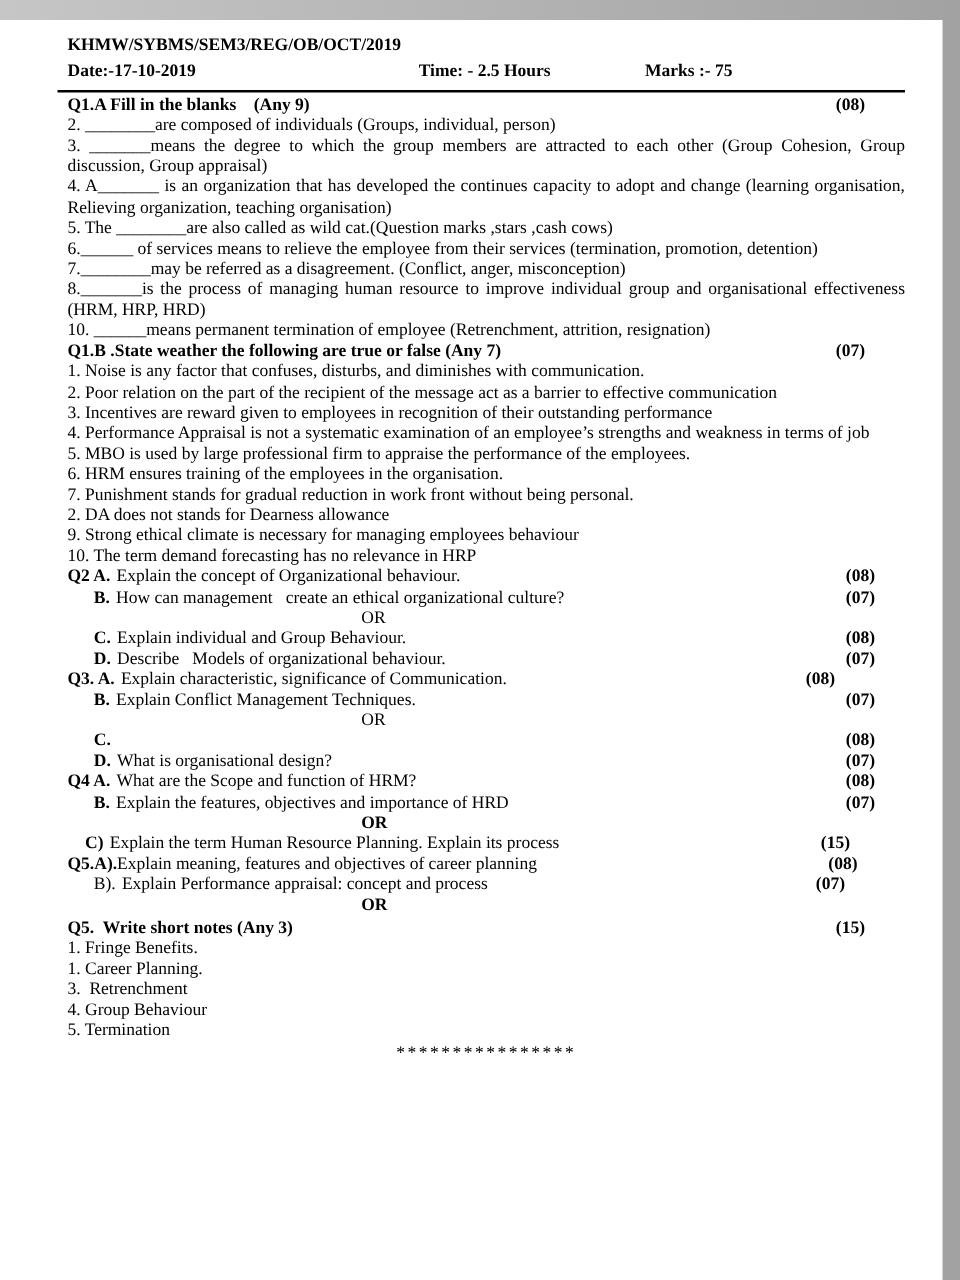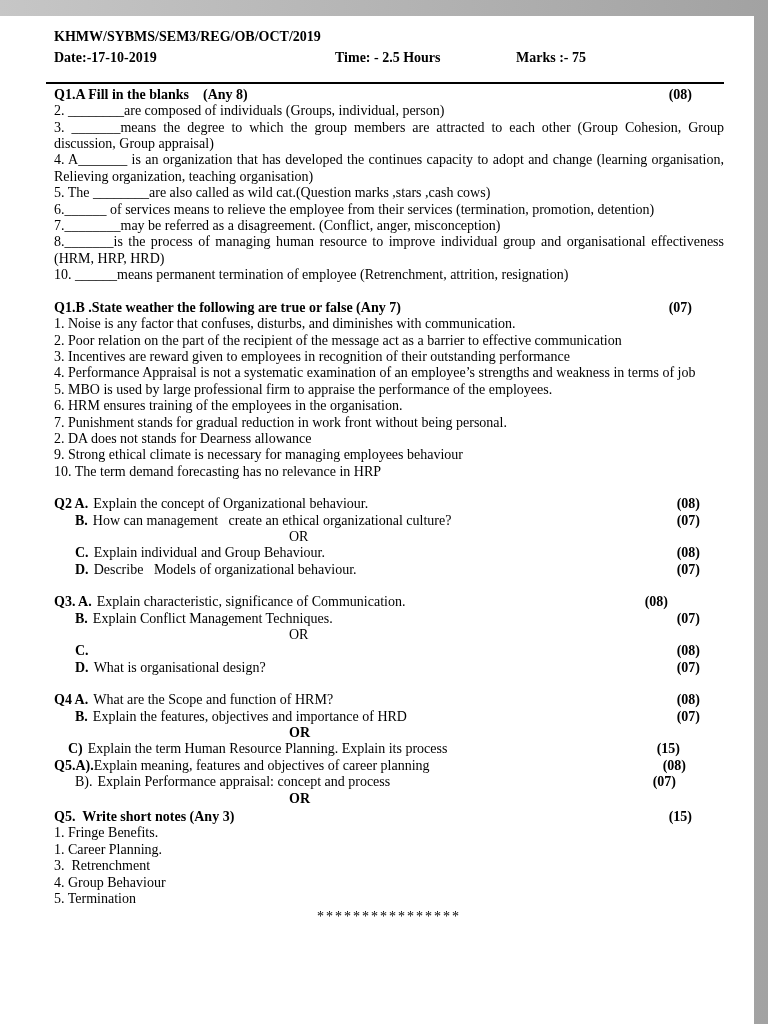--- a/index.html
+++ b/index.html
@@ -23,24 +23,24 @@
     overflow: hidden;
     font-family: Liberation Serif, serif;
   }
   .pre { white-space: pre-wrap; }
   .hdr-code { font-weight: 700; }
   .hdr-meta {
     display: grid;
     grid-template-columns: 281px 181px 1fr;
     font-weight: 700;
     margin-top: 5px;
-    padding-bottom: 15px;
+    padding-bottom: 5px;
   }
   .rule { border-bottom: 2.2px solid #000; margin-left: -8px; }
-  .sec { margin-top: 16px; }
+  .sec { margin-top: 0; }
   .sec.first { margin-top: 3px; }
   .sec.tight { margin-top: 2px; }
   .sec-head { display: flex; justify-content: space-between; font-weight: 700; }
   .sec-head .marks { margin-right: 32px; white-space: nowrap; }
   .item { }
   .just { text-align: justify; }
   .qline { display: flex; }
   .qlabel { white-space: pre; font-weight: 700; }
   .qlabel.normal { font-weight: 400; }
   .qtext { margin-left: 5px; }
@@ -61,21 +61,21 @@
   <div class="hdr-meta">
     <span>Date:-17-10-2019</span>
     <span>Time: - 2.5 Hours</span>
     <span>Marks :- 75</span>
   </div>
 
   <div class="rule"></div>
 
   <section class="sec first">
     <div class="sec-head">
-      <span class="pre">Q1.A Fill in the blanks    (Any 8)</span>
+      <span class="pre">Q1.A Fill in the blanks    (Any 9)</span>
       <span class="marks">(08)</span>
     </div>
     <div class="item just">2. ________are composed of individuals (Groups, individual, person)</div>
     <div class="item just">3. _______means the degree to which the group members are attracted to each other (Group Cohesion, Group discussion, Group appraisal)</div>
     <div class="item just">4. A_______ is an organization that has developed the continues capacity to adopt and change (learning organisation,   Relieving organization, teaching organisation)</div>
     <div class="item just">5. The ________are also called as wild cat.(Question marks ,stars ,cash cows)</div>
     <div class="item just">6.______ of services means to relieve the employee from their services (termination, promotion, detention)</div>
     <div class="item just">7.________may be referred as a disagreement. (Conflict, anger, misconception)</div>
     <div class="item just">8._______is the process of managing human resource to improve individual group and organisational effectiveness (HRM, HRP, HRD)</div>
     <div class="item just">10. ______means permanent termination of employee (Retrenchment, attrition, resignation)</div>

